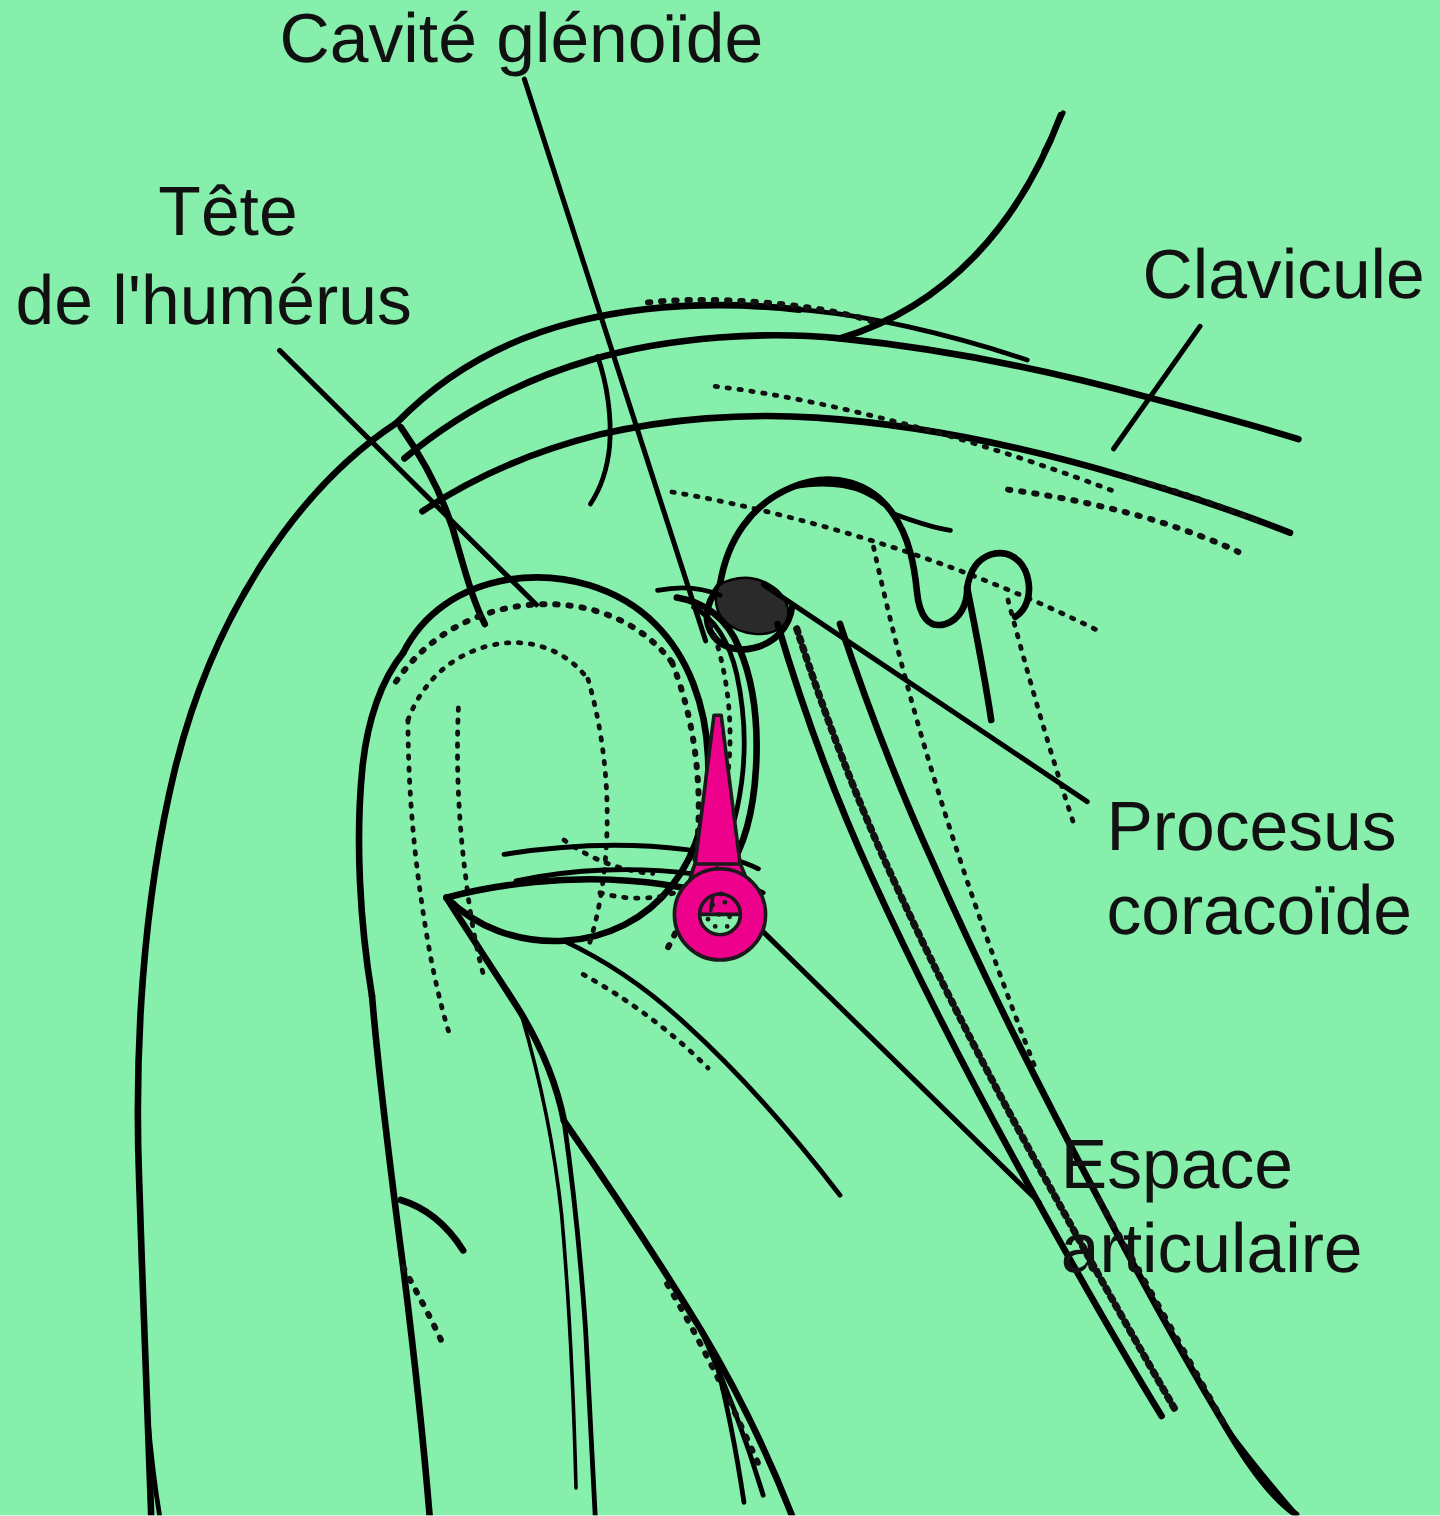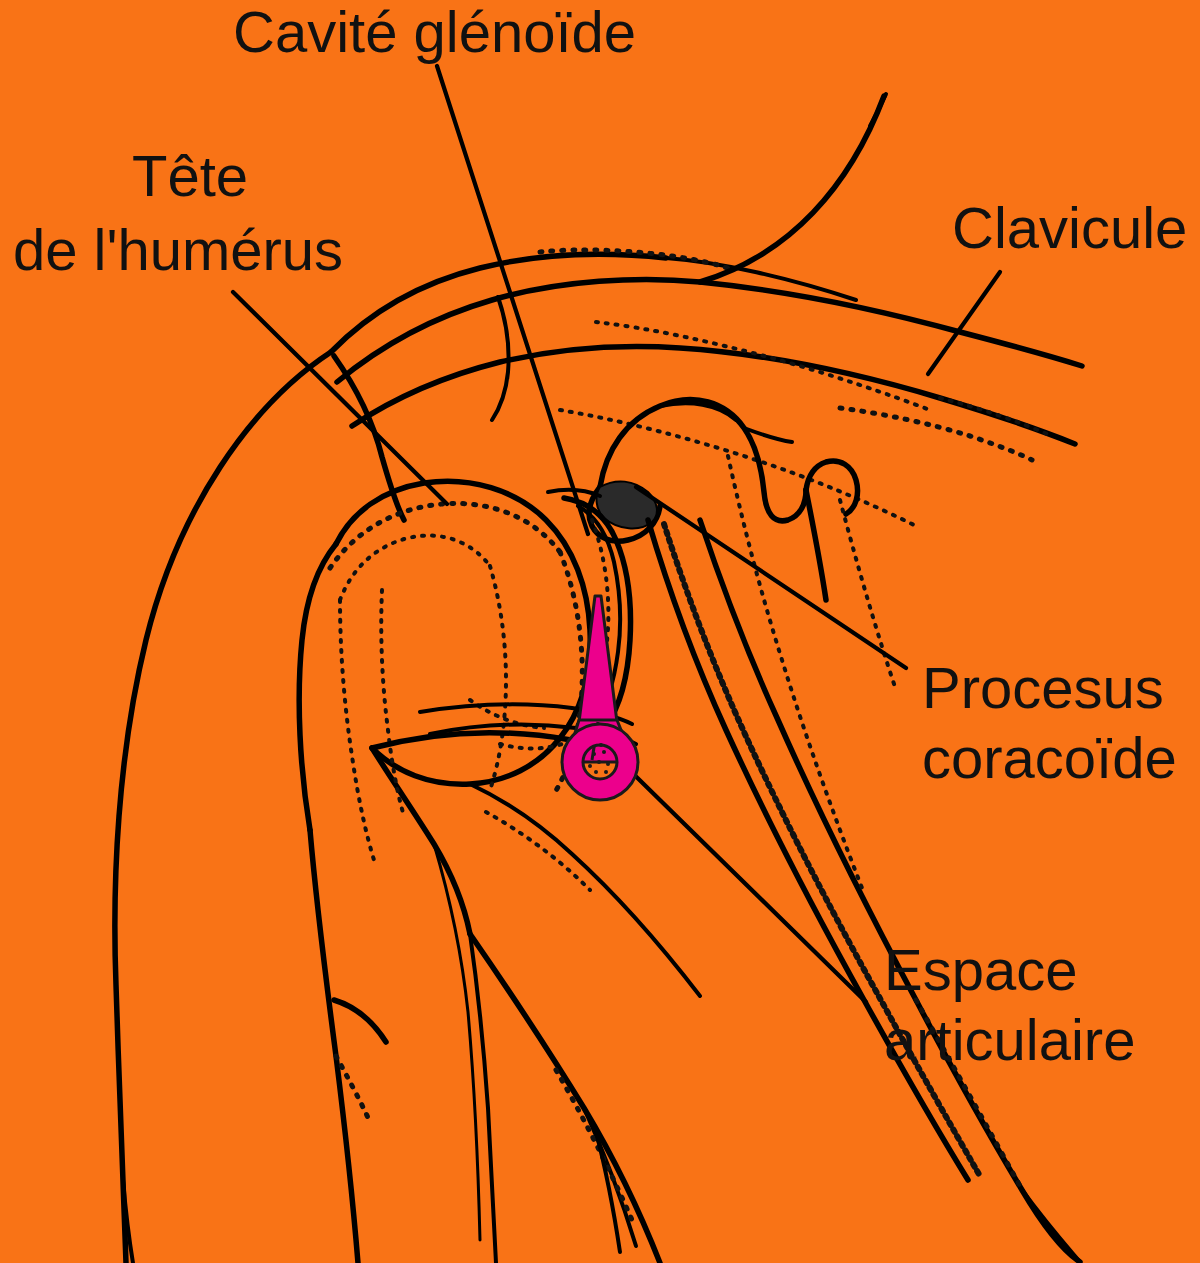--- a/index.html
+++ b/index.html
@@ -7,21 +7,21 @@
     padding: 0;
     background: #ffffff;
   }
   body {
     font-family: "Liberation Sans", sans-serif;
   }
   #stage {
     position: relative;
     width: 1200px;
     height: 1263px;
-    background: #f97316;
+    background: #86efac;
     overflow: hidden;
   }
   #figure {
     position: absolute;
     left: 0;
     top: 0;
     width: 1200px;
     height: 1263px;
     display: block;
   }

